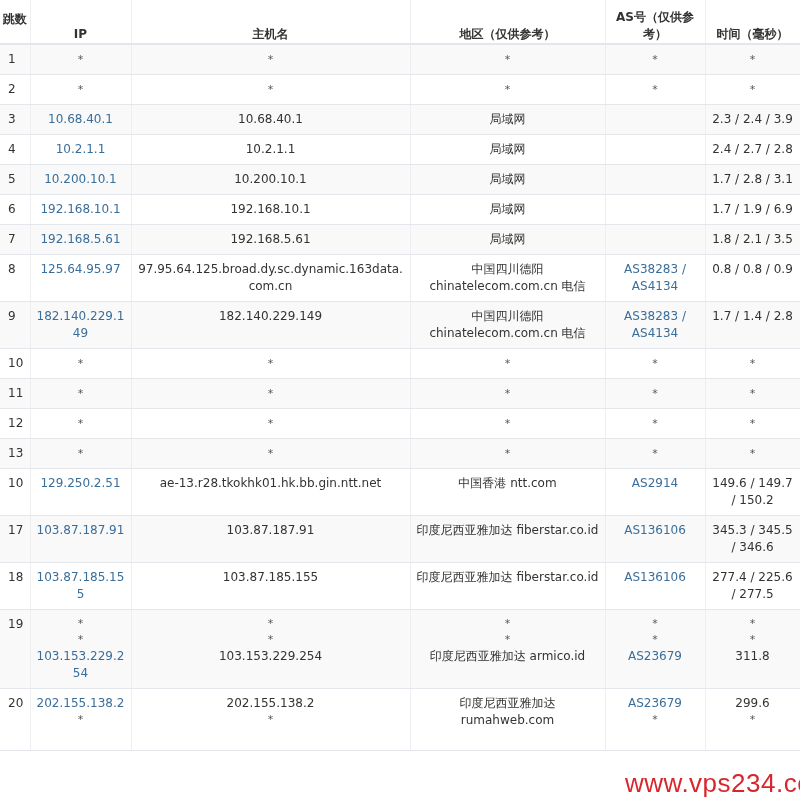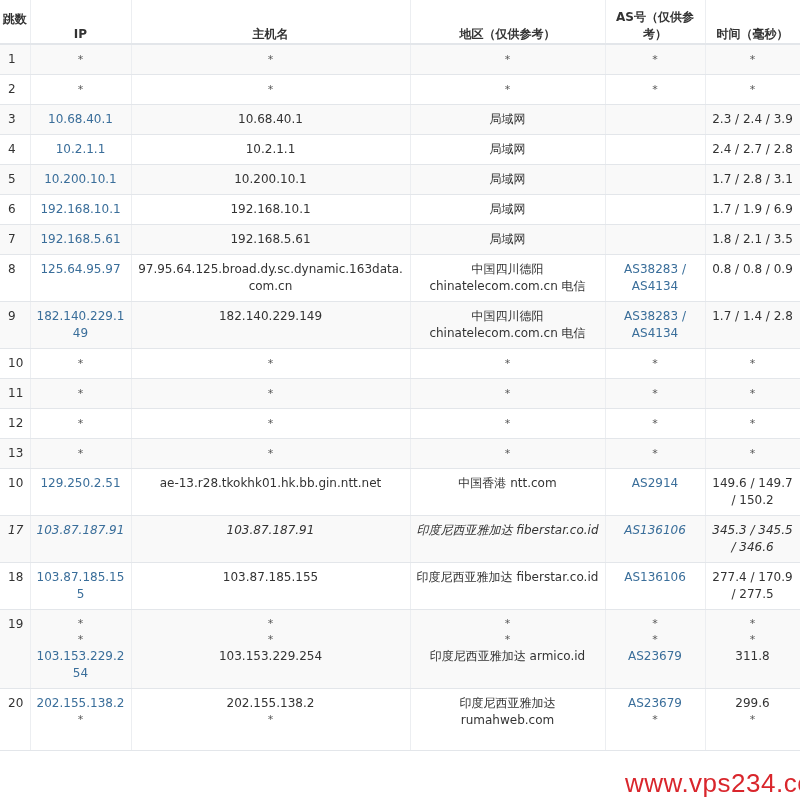--- a/index.html
+++ b/index.html
@@ -292,21 +292,21 @@
         <td>
           <span class="line">中国香港 ntt.com</span>
         </td>
         <td>
           <span class="line as">AS2914</span>
         </td>
         <td>
           <span class="line">149.6 / 149.7 / 150.2</span>
         </td>
       </tr>
-      <tr class="alt" style="height: 46px; font-style: italic;">
+      <tr class="alt" style="height: 46px;">
         <td class="hop">17</td>
         <td>
           <span class="line ip">103.87.187.91</span>
         </td>
         <td>
           <span class="line">103.87.187.91</span>
         </td>
         <td>
           <span class="line">印度尼西亚雅加达 fiberstar.co.id</span>
         </td>
@@ -325,21 +325,21 @@
         <td>
           <span class="line">103.87.185.155</span>
         </td>
         <td>
           <span class="line">印度尼西亚雅加达 fiberstar.co.id</span>
         </td>
         <td>
           <span class="line as">AS136106</span>
         </td>
         <td>
-          <span class="line">277.4 / 170.9 / 277.5</span>
+          <span class="line">277.4 / 225.6 / 277.5</span>
         </td>
       </tr>
       <tr class="alt" style="height: 63px;">
         <td class="hop">19</td>
         <td>
           <span class="line star" style="line-height: 16px;">*</span>
           <span class="line star" style="line-height: 16px;">*</span>
           <span class="line ip">103.153.229.254</span>
         </td>
         <td>

